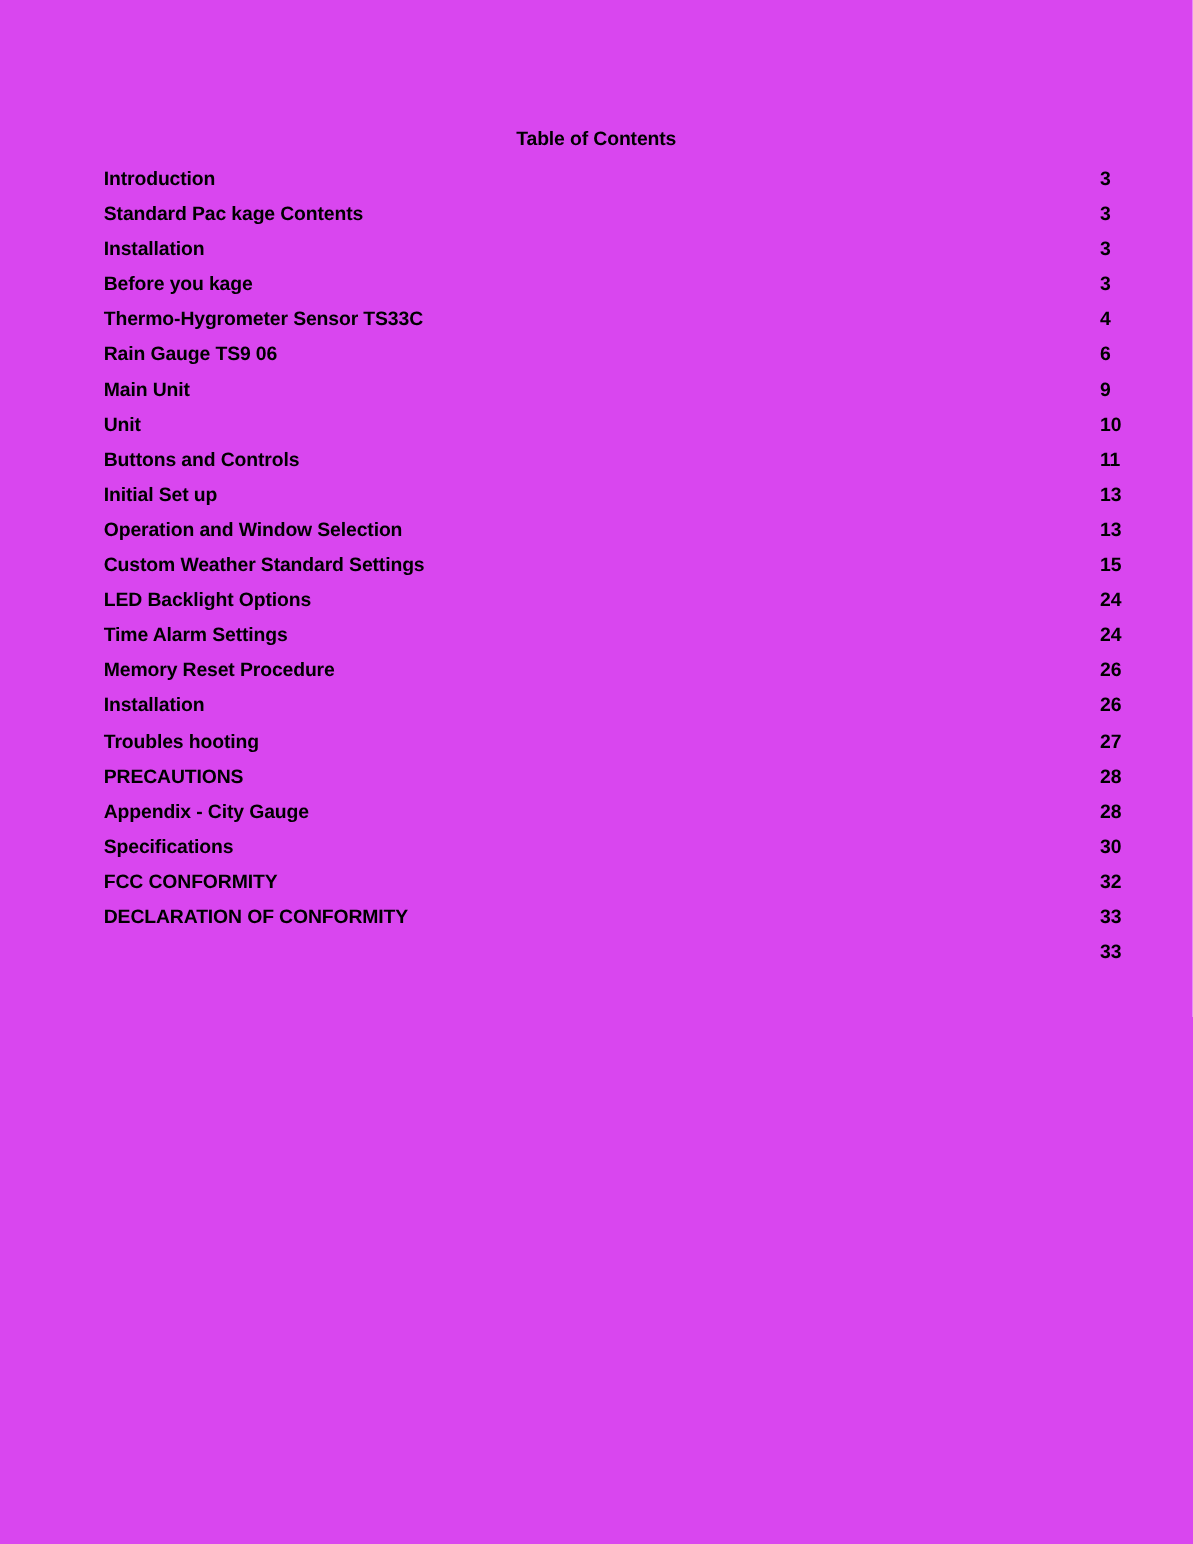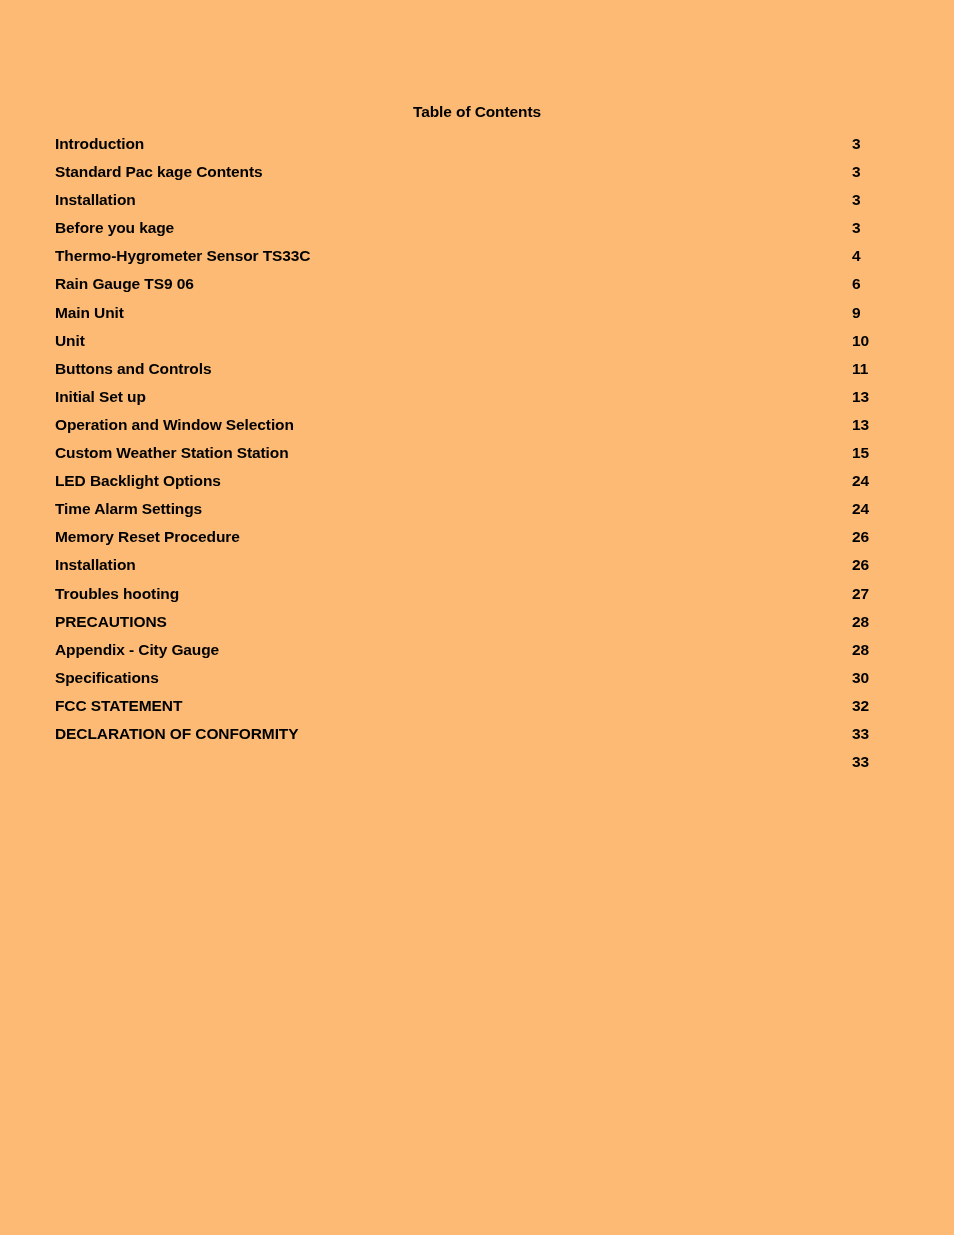--- a/index.html
+++ b/index.html
@@ -14,21 +14,21 @@
     position: relative;
     font-family: "Liberation Sans", "DejaVu Sans", sans-serif;
     color: #000000;
     overflow: hidden;
     -webkit-font-smoothing: antialiased;
   }
 
   #page {
     position: absolute;
     inset: 0;
-    background: #fdba74;
+    background: #d946ef;
   }
 
   
   .toc-title {
     position: absolute;
     top: 103px;
     left: 0;
     width: 954px;
     text-align: center;
     font-size: 15.5px;
@@ -44,20 +44,21 @@
     top: 130px;
     left: 55px;
     width: 845px;
   }
 
   .toc-row {
     position: relative;
     height: 28.1px;
     line-height: 28.1px;
     white-space: nowrap;
+    margin-left: 28px;
   }
 
   .toc-label {
     position: absolute;
     left: 0;
     top: 0;
     font-size: 15.5px;
     font-weight: bold;
     letter-spacing: -0.1px;
     white-space: pre;
@@ -121,21 +122,21 @@
       </div>
       <div class="toc-row">
         <span class="toc-label">Initial Set up</span>
         <span class="toc-page">13</span>
       </div>
       <div class="toc-row">
         <span class="toc-label">Operation and Window Selection</span>
         <span class="toc-page">13</span>
       </div>
       <div class="toc-row">
-        <span class="toc-label">Custom Weather Station Station</span>
+        <span class="toc-label">Custom Weather Standard Settings</span>
         <span class="toc-page">15</span>
       </div>
       <div class="toc-row">
         <span class="toc-label">LED Backlight Options</span>
         <span class="toc-page">24</span>
       </div>
       <div class="toc-row">
         <span class="toc-label">Time Alarm Settings</span>
         <span class="toc-page">24</span>
       </div>
@@ -157,21 +158,21 @@
       </div>
       <div class="toc-row">
         <span class="toc-label">Appendix - City Gauge</span>
         <span class="toc-page">28</span>
       </div>
       <div class="toc-row">
         <span class="toc-label">Specifications</span>
         <span class="toc-page">30</span>
       </div>
       <div class="toc-row">
-        <span class="toc-label">FCC STATEMENT</span>
+        <span class="toc-label">FCC CONFORMITY</span>
         <span class="toc-page">32</span>
       </div>
       <div class="toc-row">
         <span class="toc-label">DECLARATION OF CONFORMITY</span>
         <span class="toc-page">33</span>
       </div>
       <div class="toc-row">
         <span class="toc-page">33</span>
       </div>
     </div>

